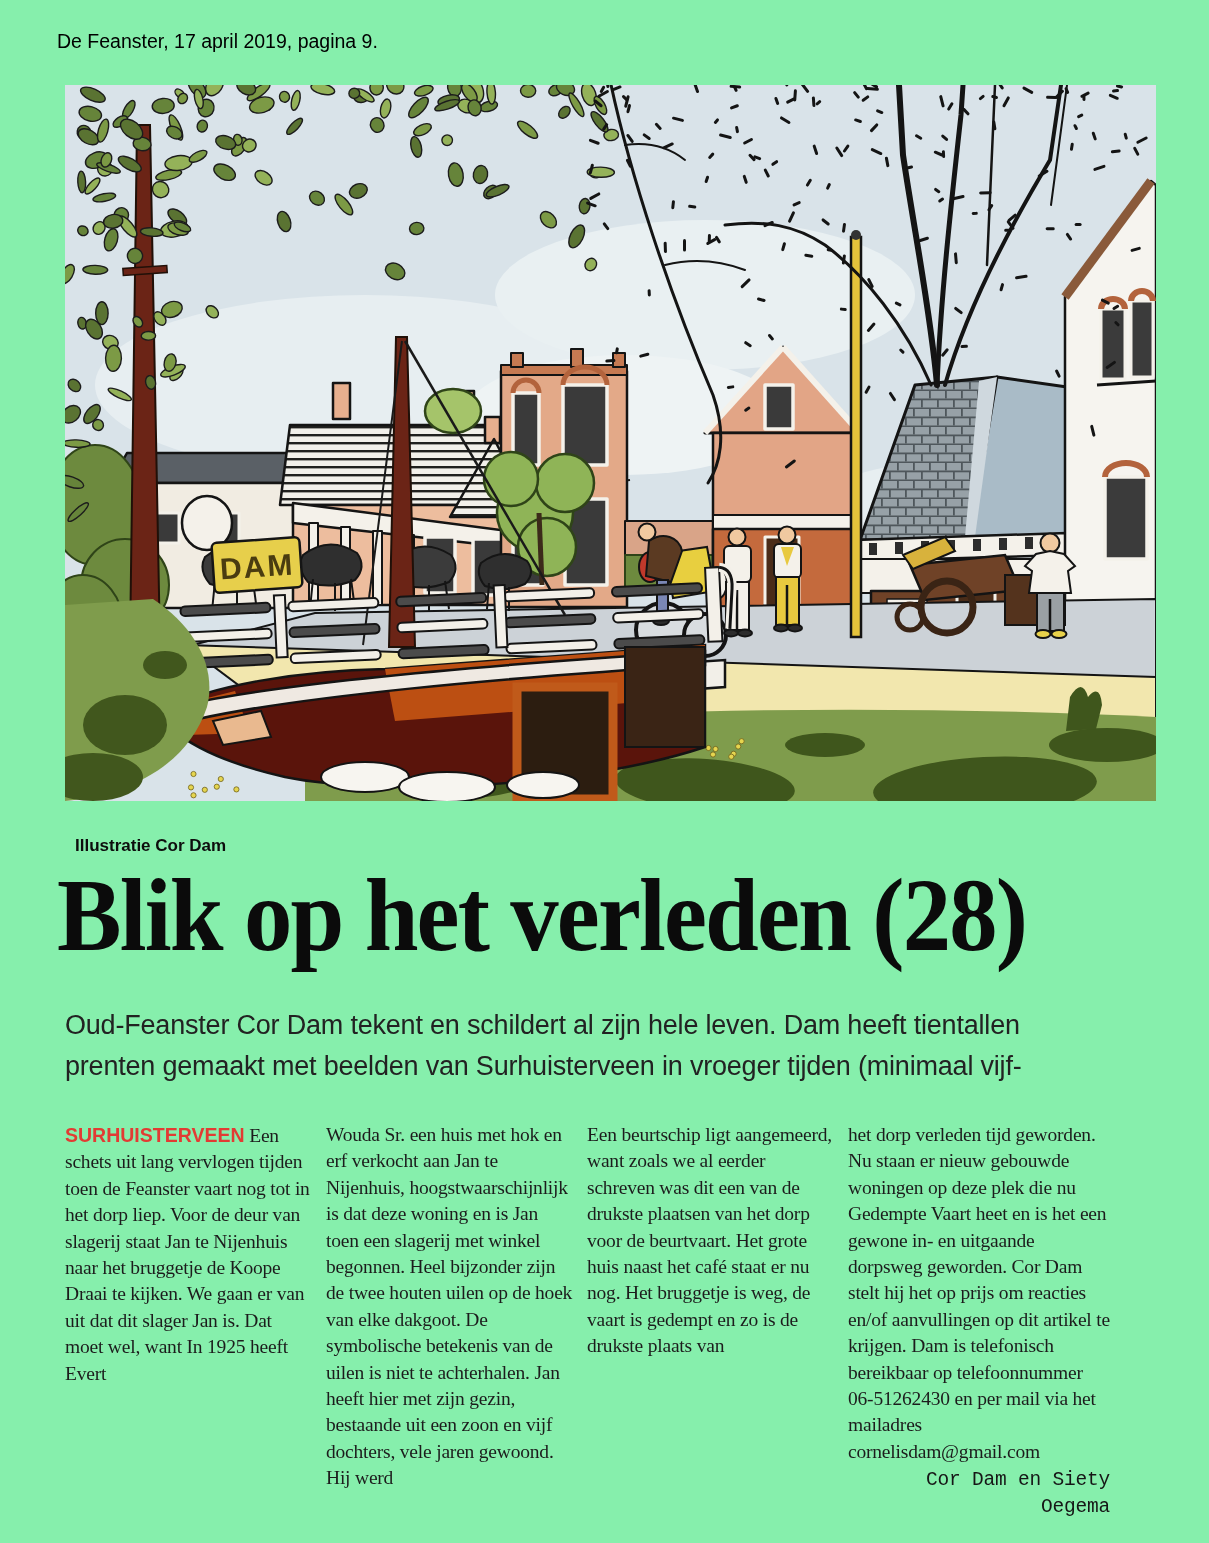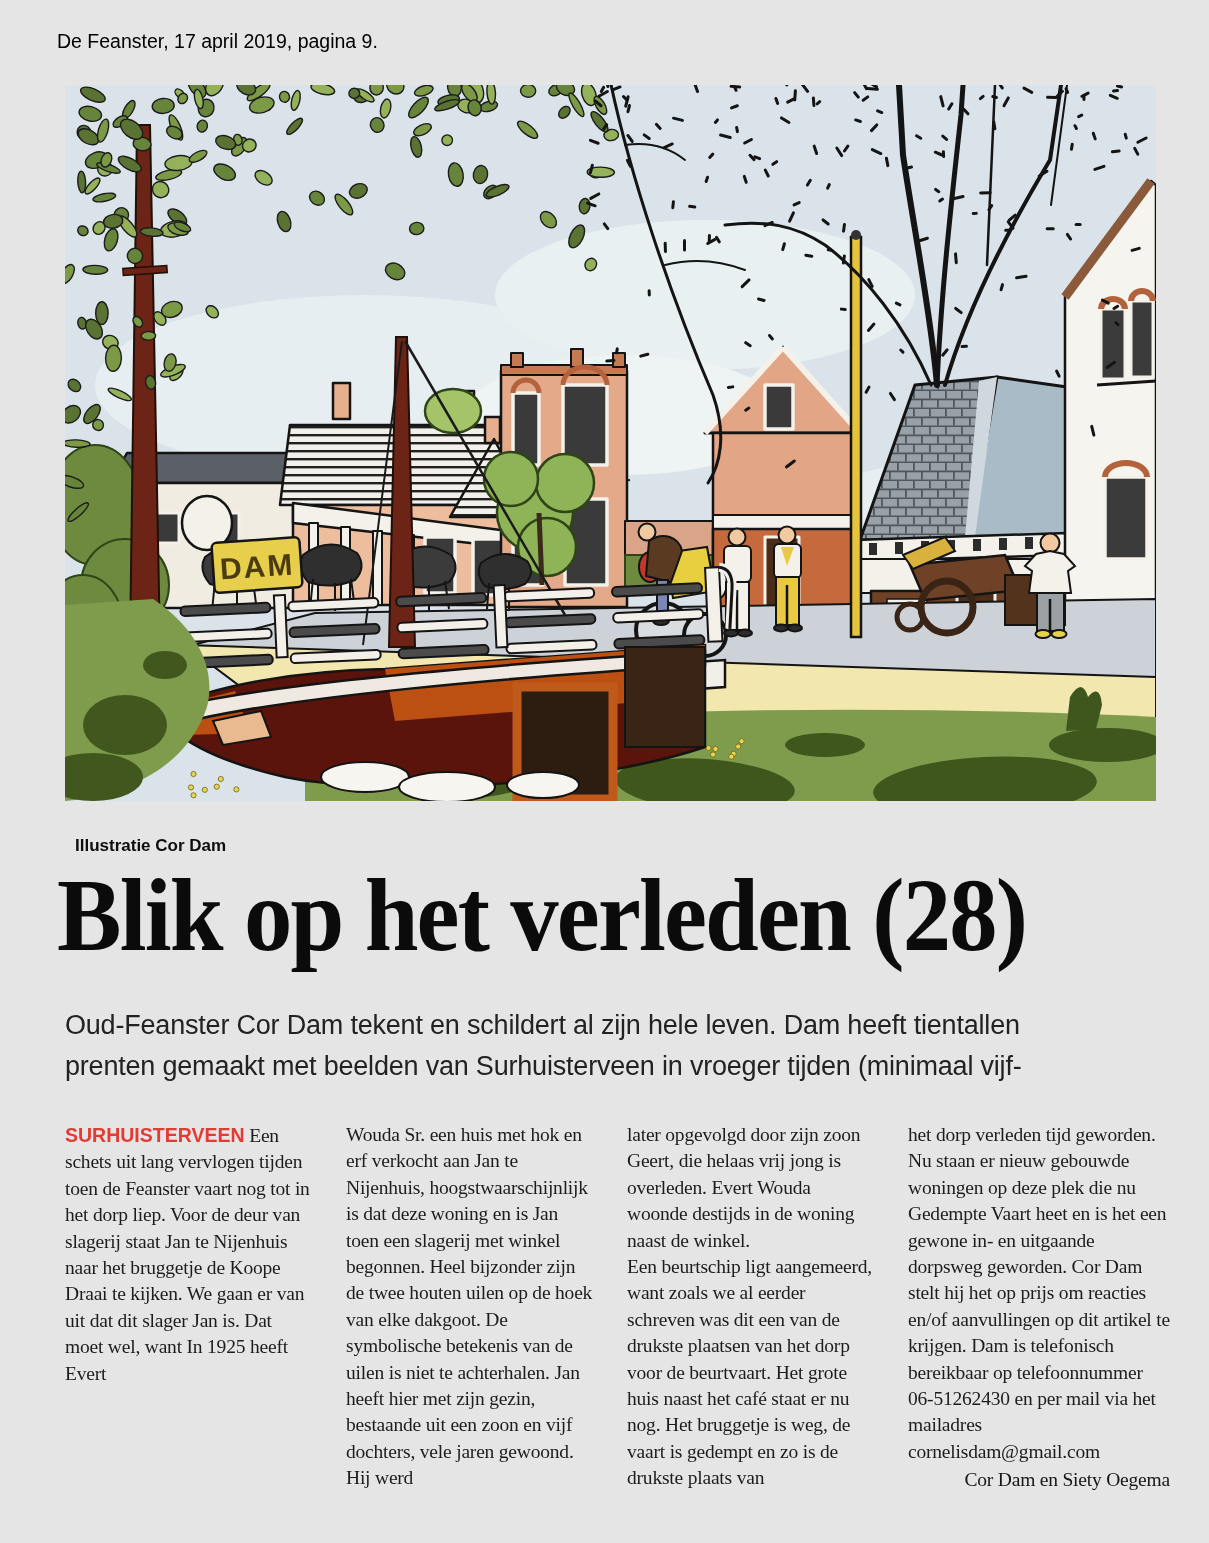--- a/index.html
+++ b/index.html
@@ -1,32 +1,32 @@
 <!DOCTYPE html>
 <html><head>
 <meta charset="utf-8">
 <style>
   html,body{margin:0;padding:0;background:#ffffff;}
-  .page{position:relative;width:1209px;height:1543px;background:#e5e5e5;overflow:hidden;
+  .page{position:relative;width:1209px;height:1543px;background:#86efac;overflow:hidden;
         font-family:"Liberation Sans",sans-serif;color:#111;}
   .masthead{position:absolute;left:57px;top:30px;font-size:19.5px;color:#000;}
   .illu{position:absolute;left:65px;top:85px;width:1091px;height:716px;display:block;}
   .caption{position:absolute;left:75px;top:836px;font-weight:bold;font-size:17px;color:#0d0d0d;}
   .headline{position:absolute;left:57px;top:860px;font-family:"Liberation Serif","DejaVu Serif",serif;
         font-weight:700;font-size:104px;line-height:1.05;white-space:nowrap;color:#0b0b0b;
         transform:scaleX(.93);transform-origin:0 0;letter-spacing:-2px;}
   .intro{position:absolute;left:65px;top:1005px;font-size:27px;line-height:41px;color:#222;letter-spacing:-.2px;}
   .cols{position:absolute;left:65px;top:1122px;display:grid;
-        grid-template-columns:247px 247px 247px 262px;column-gap:34px;
+        grid-template-columns:247px 247px 247px 262px;column-gap:14px;
         font-family:"Liberation Serif","DejaVu Serif",serif;font-size:19.5px;line-height:26.4px;
         color:#1c1c1c;letter-spacing:-.2px;}
   .cols p{margin:0;hyphens:manual;-webkit-hyphens:manual;}
   .kw{font-family:"Liberation Sans",sans-serif;font-weight:bold;color:#e23b33;letter-spacing:0;}
   .it{margin-top:24px;}
-  .credit{font-family:Liberation Serif, serif;font-size:19.5px;text-align:right;margin-top:2px;color:#161616;}
+  .credit{font-family:Liberation Mono, monospace;font-size:19.5px;text-align:right;margin-top:2px;color:#161616;}
 </style>
 </head>
 <body>
 
 <div class="page">
 
   <div class="masthead">De Feanster, 17 april 2019, pagina 9.</div>
 
   <svg class="illu" viewBox="0 0 1091 716" xmlns="http://www.w3.org/2000/svg">
     <defs>
@@ -626,21 +626,20 @@
 
   <div class="cols">
     <div>
       <p><span class="kw">SURHUISTERVEEN</span>
       <span>Een schets uit lang vervlogen tijden toen de Feanster vaart nog tot in het dorp liep. Voor de deur van slagerij staat Jan te Nijenhuis naar het brugge­tje de Koope Draai te kijken. We gaan er van uit dat dit slager Jan is. Dat moet wel, want In 1925 heeft Evert</span></p>
     </div>
     <div>
       <p>Wouda Sr. een huis met hok en erf verkocht aan Jan te Nijenhuis, hoogstwaarschijn­lijk is dat deze woning en is Jan toen een slagerij met winkel begonnen. Heel bij­zonder zijn de twee houten uilen op de hoek van elke dakgoot. De symbolische betekenis van de uilen is niet te achterhalen. Jan heeft hier met zijn gezin, bestaande uit een zoon en vijf dochters, vele jaren gewoond. Hij werd</p>
     </div>
     <div>
-      <p>later opgevolgd door zijn zoon Geert, die helaas vrij jong is overleden. Evert Wou­da woonde destijds in de woning naast de winkel.</p>
       <p>Een beurtschip ligt aange­meerd, want zoals we al eerder schreven was dit een van de drukste plaatsen van het dorp voor de beurtvaart. Het grote huis naast het café staat er nu nog. Het bruggetje is weg, de vaart is gedempt en zo is de drukste plaats van</p>
     </div>
     <div>
       <p><span>het dorp verleden tijd gewor­den. Nu staan er nieuw ge­bouwde woningen op deze plek die nu Gedempte Vaart heet en is het een gewone in- en uitgaande dorpsweg ge­worden. </span><span class="it">Cor Dam stelt hij het op prijs om reacties en/of aanvullin­gen op dit artikel te krijgen. Dam is telefonisch bereikbaar op tele­foonnummer 06-51262430 en per mail via het mailadres cornelisdam@gmail.com</span></p>
       <div class="credit">Cor Dam en Siety Oegema</div>
     </div>
   </div>
 
 </div>
 

